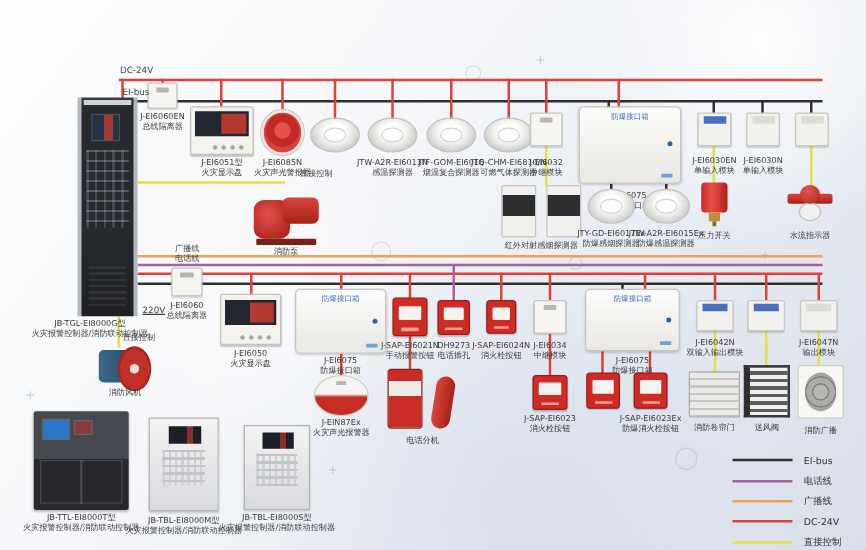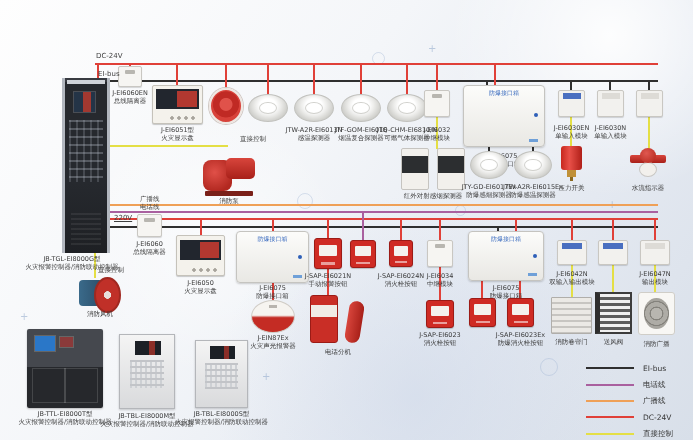--- a/index.html
+++ b/index.html
@@ -249,20 +249,24 @@
     </div>
     <div class="device dev-display" style="left: 152px; top: 85px; width: 51px; height: 39px;">
       <i class="scr"></i>
       <i class="dots"></i>
     </div>
     <div class="dev-label" style="left: 134.5px; top: 126px; width: 86px;">
       <div>J-EI6051型</div>
       <div>火灾显示盘</div>
     </div>
     <div class="device dev-sounder" style="left: 209px; top: 88px; width: 34px; height: 36px;"></div>
+    <div class="dev-label" style="left: 183px; top: 126px; width: 86px;">
+      <div>J-EI6085N</div>
+      <div>火灾声光警报器</div>
+    </div>
     <div class="device dev-detector" style="left: 248px; top: 94px; width: 40px; height: 28px;"></div>
     <div class="device dev-detector" style="left: 294px; top: 94px; width: 40px; height: 28px;"></div>
     <div class="dev-label" style="left: 271px; top: 126px; width: 86px;">
       <div>JTW-A2R-EI6013N</div>
       <div>感温探测器</div>
     </div>
     <div class="device dev-detector" style="left: 341px; top: 94px; width: 40px; height: 28px;"></div>
     <div class="dev-label" style="left: 318px; top: 126px; width: 86px;">
       <div>JTF-GOM-EI6016</div>
       <div>烟温复合探测器</div>
@@ -361,20 +365,24 @@
     <div class="device dev-callpoint" style="left: 314px; top: 238px; width: 28px; height: 31px;"></div>
     <div class="dev-label" style="left: 285px; top: 272px; width: 86px;">
       <div>J-SAP-EI6021N</div>
       <div>手动报警按钮</div>
     </div>
     <div class="device dev-phone" style="left: 310px; top: 295px; width: 56px; height: 52px;"></div>
     <div class="dev-label" style="left: 295px; top: 348px; width: 86px;">
       <div>电话分机</div>
     </div>
     <div class="device dev-callpoint" style="left: 350px; top: 240px; width: 26px; height: 28px;"></div>
+    <div class="dev-label" style="left: 320px; top: 272px; width: 86px;">
+      <div>DH9273</div>
+      <div>电话插孔</div>
+    </div>
     <div class="device dev-callpoint" style="left: 389px; top: 240px; width: 24px; height: 27px;"></div>
     <div class="dev-label" style="left: 358px; top: 272px; width: 86px;">
       <div>J-SAP-EI6024N</div>
       <div>消火栓按钮</div>
     </div>
     <div class="device dev-module" style="left: 427px; top: 240px; width: 26px; height: 27px;"></div>
     <div class="dev-label" style="left: 397px; top: 272px; width: 86px;">
       <div>J-EI6034</div>
       <div>中继模块</div>
     </div>
@@ -443,16 +451,16 @@
     </div>
     <div class="device dev-cabinet-light" style="left: 195px; top: 340px; width: 53px; height: 68px;"></div>
     <div class="dev-label" style="left: 169.5px; top: 410px; width: 104px;">
       <div>JB-TBL-EI8000S型</div>
       <div>火灾报警控制器/消防联动控制器</div>
     </div>
     <div class="txt sm7" style="left: 96px; top: 52px;">DC-24V</div>
     <div class="txt sm7" style="left: 98px; top: 70px;">EI-bus</div>
     <div class="txt" style="left: 140px; top: 195px;">广播线</div>
     <div class="txt" style="left: 140px; top: 203px;">电话线</div>
-    <div class="txt sm7" style="left: 114px; top: 214px; text-decoration: underline;">220V</div>
+    <div class="txt sm7" style="left: 114px; top: 244px; text-decoration: underline;">220V</div>
     <div class="txt" style="left: 240px; top: 135px;">直接控制</div>
     <div class="txt" style="left: 98px; top: 266px;">直接控制</div>
   </div>
 
 </body></html>

